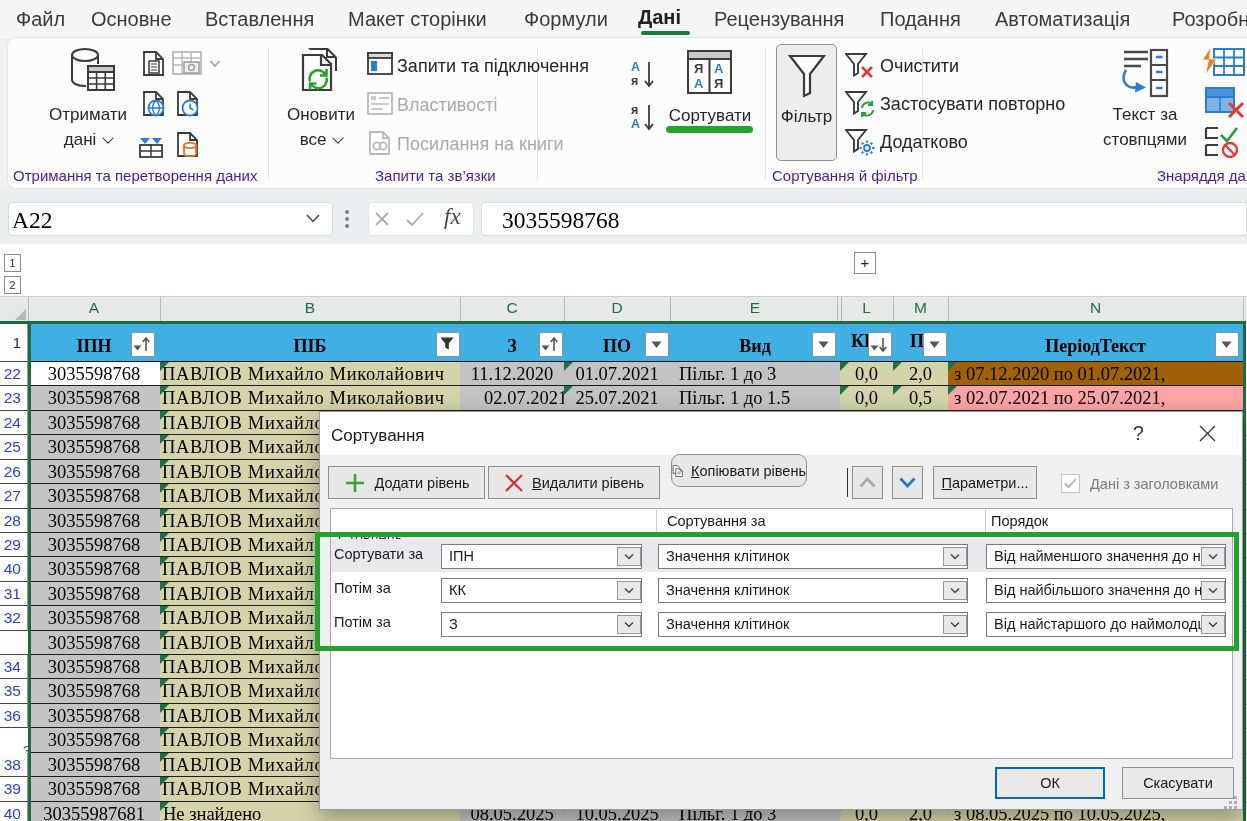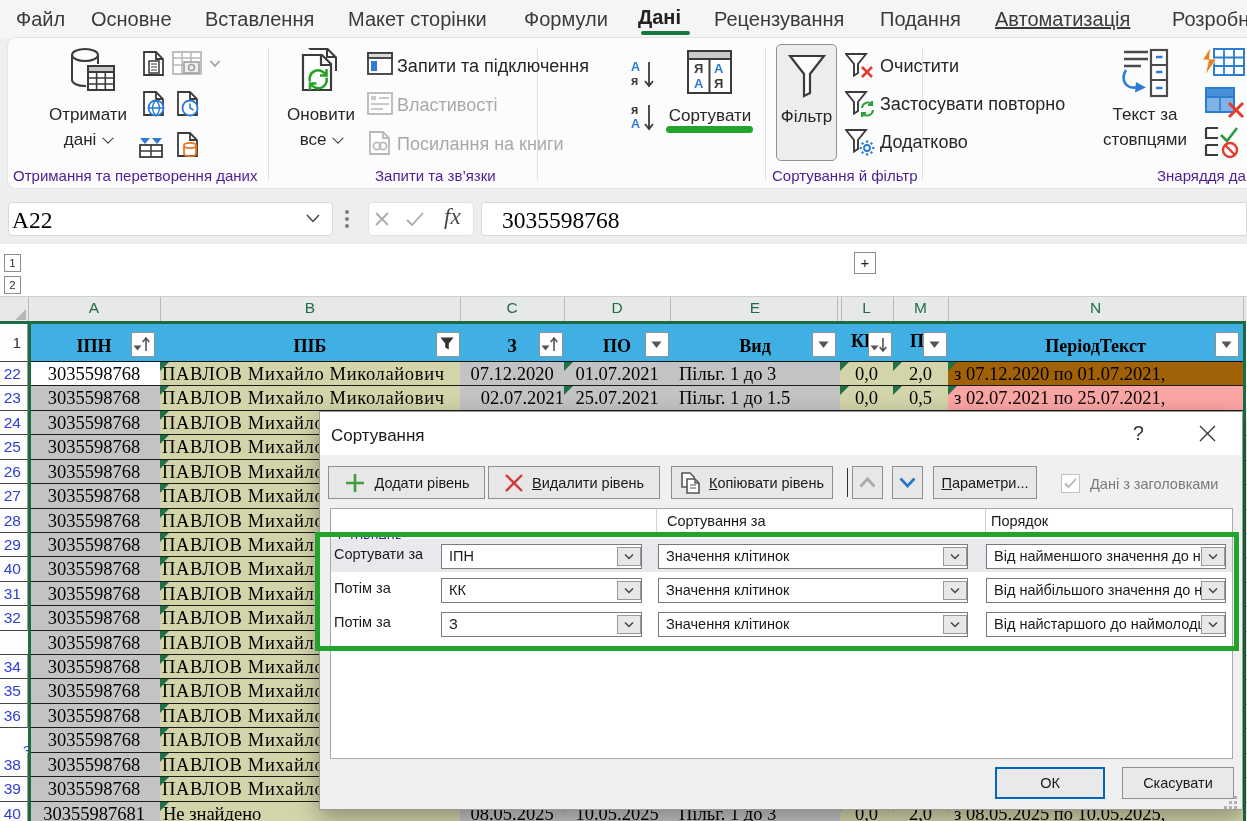--- a/index.html
+++ b/index.html
@@ -29,21 +29,21 @@
 <div id="app">
 
 <div class="abs" style="left:0;top:0;width:1247px;height:38px;background:#f5f5f5;"></div>
 <div class="abs" style="left:16px;top:8px;font-size:20px;color:#3a3a3a;white-space:nowrap;">Файл</div>
 <div class="abs" style="left:91px;top:8px;font-size:20px;color:#3a3a3a;white-space:nowrap;">Основне</div>
 <div class="abs" style="left:205px;top:8px;font-size:20px;color:#3a3a3a;white-space:nowrap;">Вставлення</div>
 <div class="abs" style="left:348px;top:8px;font-size:20px;color:#3a3a3a;white-space:nowrap;">Макет сторінки</div>
 <div class="abs" style="left:524px;top:8px;font-size:20px;color:#3a3a3a;white-space:nowrap;">Формули</div>
 <div class="abs" style="left:714px;top:8px;font-size:20px;color:#3a3a3a;white-space:nowrap;">Рецензування</div>
 <div class="abs" style="left:880px;top:8px;font-size:20px;color:#3a3a3a;white-space:nowrap;">Подання</div>
-<div class="abs" style="left:995px;top:8px;font-size:20px;color:#3a3a3a;white-space:nowrap;text-decoration:underline;">Автоматизація</div>
+<div class="abs" style="left:995px;top:8px;font-size:20px;color:#3a3a3a;white-space:nowrap;">Автоматизація</div>
 <div class="abs" style="left:1172px;top:8px;font-size:20px;color:#3a3a3a;white-space:nowrap;">Розробник</div>
 <div class="abs" style="left:638px;top:6px;font-size:20px;font-weight:bold;color:#222;">Дані</div>
 <div class="abs" style="left:641px;top:31px;width:49px;height:4px;background:#18793e;border-radius:2px;"></div>
 <div class="abs" style="left:0;top:38px;width:1247px;height:206px;background:#eef0f0;"></div>
 <div class="abs" style="left:8px;top:38px;width:1239px;height:150px;background:#fcfcfc;border-radius:8px 0 0 8px;box-shadow:0 0 0 1px #e4e4e4;"></div>
 <div class="glbl" style="left:13px;top:167px;">Отримання та перетворення даних</div>
 <div class="glbl" style="left:375px;top:167px;">Запити та зв’язки</div>
 <div class="glbl" style="left:772px;top:167px;">Сортування й фільтр</div>
 <div class="glbl" style="left:1157px;top:167px;">Знаряддя да</div>
 <div class="abs" style="left:268px;top:48px;width:1px;height:132px;background:#e0e0e0;"></div>
@@ -347,27 +347,27 @@
 <div class="cell" style="left:160px;top:728.2999999999997px;width:301px;height:24.42px;background:#d4d4aa;line-height:25.42px;font-size:18.5px;padding-left:2px;"><div class="tri"></div><span style="letter-spacing:0.65px;">ПАВЛОВ Михайло Миколайович</span></div>
 <div class="rowhdr" style="top:752.7199999999997px;height:24.42px;line-height:24.42px;">38</div>
 <div class="cell" style="left:28px;top:752.7199999999997px;width:133px;height:24.42px;background:#c3c3c3;line-height:25.42px;font-size:18.5px;text-align:center;">3035598768</div>
 <div class="cell" style="left:160px;top:752.7199999999997px;width:301px;height:24.42px;background:#d4d4aa;line-height:25.42px;font-size:18.5px;padding-left:2px;"><div class="tri"></div><span style="letter-spacing:0.65px;">ПАВЛОВ Михайло Миколайович</span></div>
 <div class="rowhdr" style="top:777.1399999999996px;height:24.42px;line-height:24.42px;">39</div>
 <div class="cell" style="left:28px;top:777.1399999999996px;width:133px;height:24.42px;background:#c3c3c3;line-height:25.42px;font-size:18.5px;text-align:center;">3035598768</div>
 <div class="cell" style="left:160px;top:777.1399999999996px;width:301px;height:24.42px;background:#d4d4aa;line-height:25.42px;font-size:18.5px;padding-left:2px;"><div class="tri"></div><span style="letter-spacing:0.65px;">ПАВЛОВ Михайло Миколайович</span></div>
 <div class="rowhdr" style="top:801.5599999999996px;height:24.42px;line-height:24.42px;">40</div>
 <div class="cell" style="left:28px;top:801.5599999999996px;width:133px;height:24.42px;background:#c3c3c3;line-height:25.42px;font-size:18.5px;text-align:center;">30355987681</div>
 <div class="cell" style="left:160px;top:801.5599999999996px;width:301px;height:24.42px;background:#d4d4aa;line-height:25.42px;font-size:18.5px;padding-left:3px;"><div class="tri"></div>Не знайдено</div>
-<div class="cell" style="left:460px;top:362.0px;width:105px;height:24.42px;background:#c3c3c3;line-height:25.42px;font-size:18.5px;text-align:center;">07.12.2020</div>
+<div class="cell" style="left:460px;top:362.0px;width:105px;height:24.42px;background:#c3c3c3;line-height:25.42px;font-size:18.5px;text-align:center;">11.12.2020</div>
 <div class="cell" style="left:564px;top:362.0px;width:107px;height:24.42px;background:#c3c3c3;line-height:25.42px;font-size:18.5px;text-align:center;"><div class="tri"></div>01.07.2021</div>
 <div class="cell" style="left:670px;top:362.0px;width:171px;height:24.42px;background:#c3c3c3;line-height:25.42px;font-size:18.5px;padding-left:9px;">Пільг. 1 до 3</div>
 <div class="cell" style="left:840px;top:362.0px;width:54px;height:24.42px;background:#d4d4aa;line-height:25.42px;font-size:18.5px;text-align:center;"><div class="tri"></div>0,0</div>
 <div class="cell" style="left:893px;top:362.0px;width:56px;height:24.42px;background:#d4d4aa;line-height:25.42px;font-size:18.5px;text-align:center;"><div class="tri"></div>2,0</div>
 <div class="cell" style="left:948px;top:362.0px;width:296px;height:24.42px;background:#a16207;line-height:25.42px;font-size:18.5px;padding-left:6px;"><div class="tri"></div>з 07.12.2020 по 01.07.2021,</div>
-<div class="cell" style="left:460px;top:386.42px;width:105px;height:24.42px;background:#c3c3c3;line-height:25.42px;font-size:18.5px;text-align:right;">02.07.2021</div>
+<div class="cell" style="left:460px;top:386.42px;width:105px;height:24.42px;background:#c3c3c3;line-height:25.42px;font-size:18.5px;text-align:left;padding-left:24px;">02.07.2021</div>
 <div class="cell" style="left:564px;top:386.42px;width:107px;height:24.42px;background:#c3c3c3;line-height:25.42px;font-size:18.5px;text-align:center;"><div class="tri"></div>25.07.2021</div>
 <div class="cell" style="left:670px;top:386.42px;width:171px;height:24.42px;background:#c3c3c3;line-height:25.42px;font-size:18.5px;padding-left:9px;">Пільг. 1 до 1.5</div>
 <div class="cell" style="left:840px;top:386.42px;width:54px;height:24.42px;background:#d4d4aa;line-height:25.42px;font-size:18.5px;text-align:center;"><div class="tri"></div>0,0</div>
 <div class="cell" style="left:893px;top:386.42px;width:56px;height:24.42px;background:#d4d4aa;line-height:25.42px;font-size:18.5px;text-align:center;"><div class="tri"></div>0,5</div>
 <div class="cell" style="left:948px;top:386.42px;width:296px;height:24.42px;background:#fca5a5;line-height:25.42px;font-size:18.5px;padding-left:6px;"><div class="tri"></div>з 02.07.2021 по 25.07.2021,</div>
 <div class="cell" style="left:460px;top:801.5599999999996px;width:105px;height:24.42px;background:#c3c3c3;line-height:25.42px;font-size:18.5px;text-align:center;">08.05.2025</div>
 <div class="cell" style="left:564px;top:801.5599999999996px;width:107px;height:24.42px;background:#c3c3c3;line-height:25.42px;font-size:18.5px;text-align:center;"><div class="tri"></div>10.05.2025</div>
 <div class="cell" style="left:670px;top:801.5599999999996px;width:171px;height:24.42px;background:#c3c3c3;line-height:25.42px;font-size:18.5px;padding-left:9px;">Пільг. 1 до 3</div>
 <div class="cell" style="left:840px;top:801.5599999999996px;width:54px;height:24.42px;background:#d4d4aa;line-height:25.42px;font-size:18.5px;text-align:center;"><div class="tri"></div>0,0</div>
 <div class="cell" style="left:893px;top:801.5599999999996px;width:56px;height:24.42px;background:#d4d4aa;line-height:25.42px;font-size:18.5px;text-align:center;"><div class="tri"></div>2,0</div>
@@ -405,21 +405,21 @@
         <path d="M12 3 v18 M3 12 h18" stroke="#3f9c3f" stroke-width="2.6"></path>
       </svg>
       <span><u>Д</u>одати рівень</span>
     </div>
 <div class="dlgbtn" style="left:488px;top:466px;width:172px;height:33px;">
       <svg width="20" height="20" viewBox="0 0 20 20" style="margin-right:8px;">
         <path d="M2 2 L18 18 M18 2 L2 18" stroke="#d03a3a" stroke-width="2.4"></path>
       </svg>
       <span><u>В</u>идалити рівень</span>
     </div>
-<div class="dlgbtn" style="left:671px;top:466px;width:162px;height:33px;">
+<div class="dlgbtn" style="left:671px;top:454px;width:136px;height:33px;border-radius:9px;">
       <svg width="22" height="24" viewBox="0 0 22 24" style="margin-right:7px;">
         <path d="M2 2 h8 l4 4 v10 h-12 z" fill="#fff" stroke="#555" stroke-width="1.6"></path>
         <path d="M7 8 h8 l4 4 v10 h-12 z" fill="#fff" stroke="#555" stroke-width="1.6"></path>
         <path d="M15 8 v4 h4" fill="none" stroke="#555" stroke-width="1.4"></path>
         <path d="M10 14 h6 M10 17 h6" stroke="#555" stroke-width="1.2"></path>
       </svg>
       <span><u>К</u>опіювати рівень</span>
     </div>
 <div class="abs" style="left:847px;top:468px;width:1px;height:29px;background:#333;"></div>
 <div class="dlgbtn" style="left:852px;top:466px;width:31px;height:33px;">

